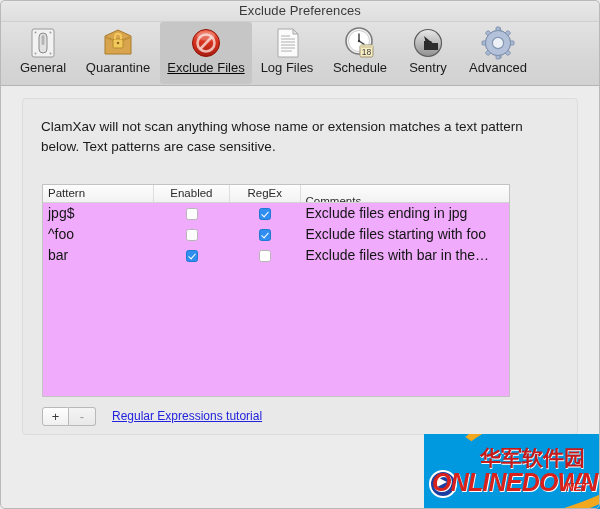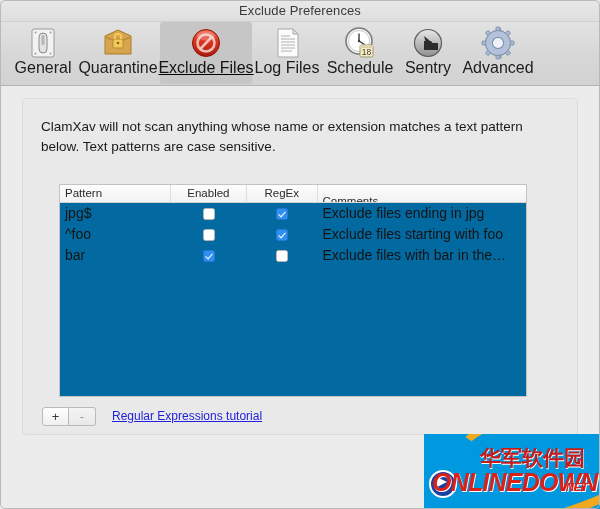--- a/index.html
+++ b/index.html
@@ -68,21 +68,21 @@
   .tool.selected {
     background: #c6c6c6;
   }
   .tool .ticon {
     width: 34px;
     height: 34px;
     display: block;
     margin-bottom: 1px;
   }
   .tool .tlabel {
-    font-size: 16px;
+    font-size: 13px;
     color: #1c1c1c;
     white-space: nowrap;
     line-height: 14px;
     text-align: right;
   }
   .tool.selected .tlabel { color: #121212; }
 
   
   .tool.t-general { width: 66px; }
   .tool.t-quarantine { width: 84px; }
@@ -117,25 +117,25 @@
     top: 18px;
     width: 520px;
     font-size: 13.5px;
     color: #1a1a1a;
     line-height: 20px;
   }
 
   
   .table {
     position: absolute;
-    left: 36px;
+    left: 19px;
     top: 85px;
     width: 468px;
     height: 213px;
-    background: #0369a1;
+    background: #f0abfc;
     border: 1px solid #c3c3c3;
     box-sizing: border-box;
     overflow: hidden;
   }
   .thead {
     display: flex;
     height: 18px;
     background: linear-gradient(to bottom, #fdfdfd 0%, #f2f2f2 100%);
     border-bottom: 1px solid #d3d3d3;
     box-sizing: border-box;

